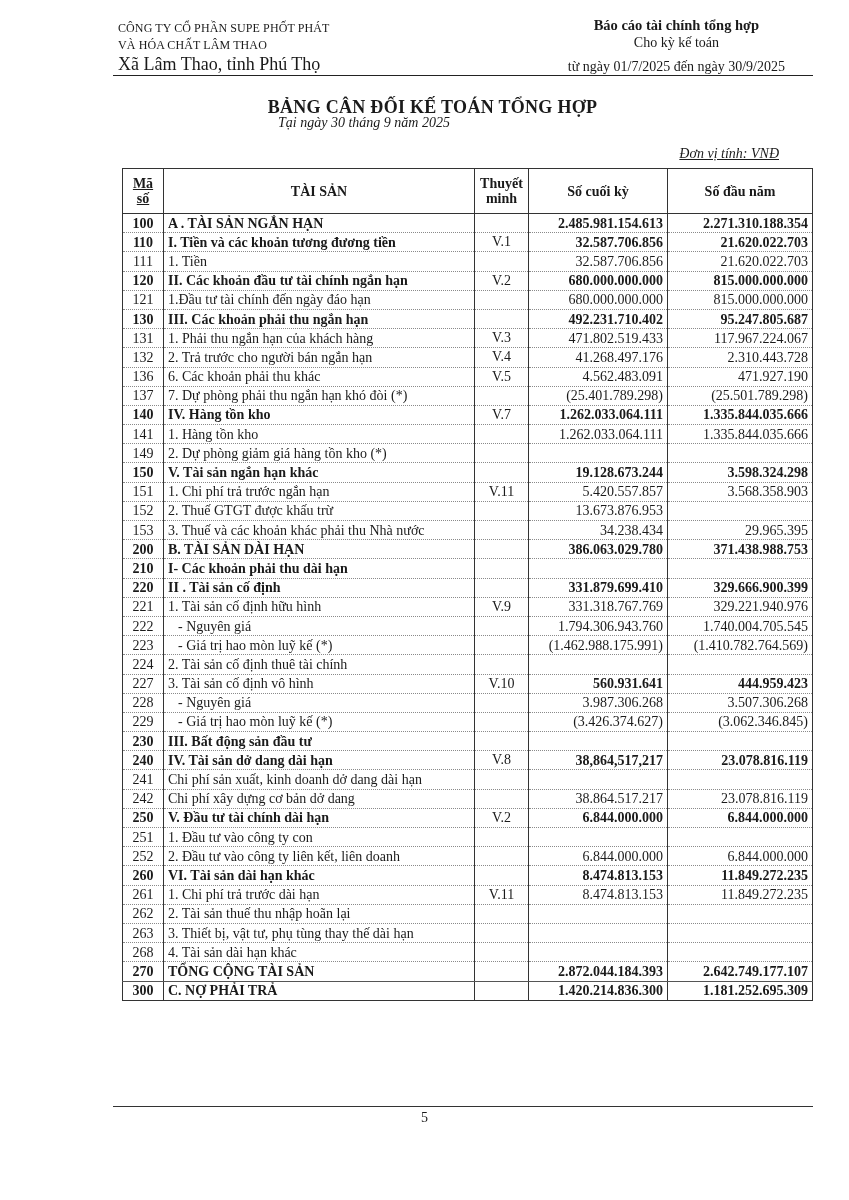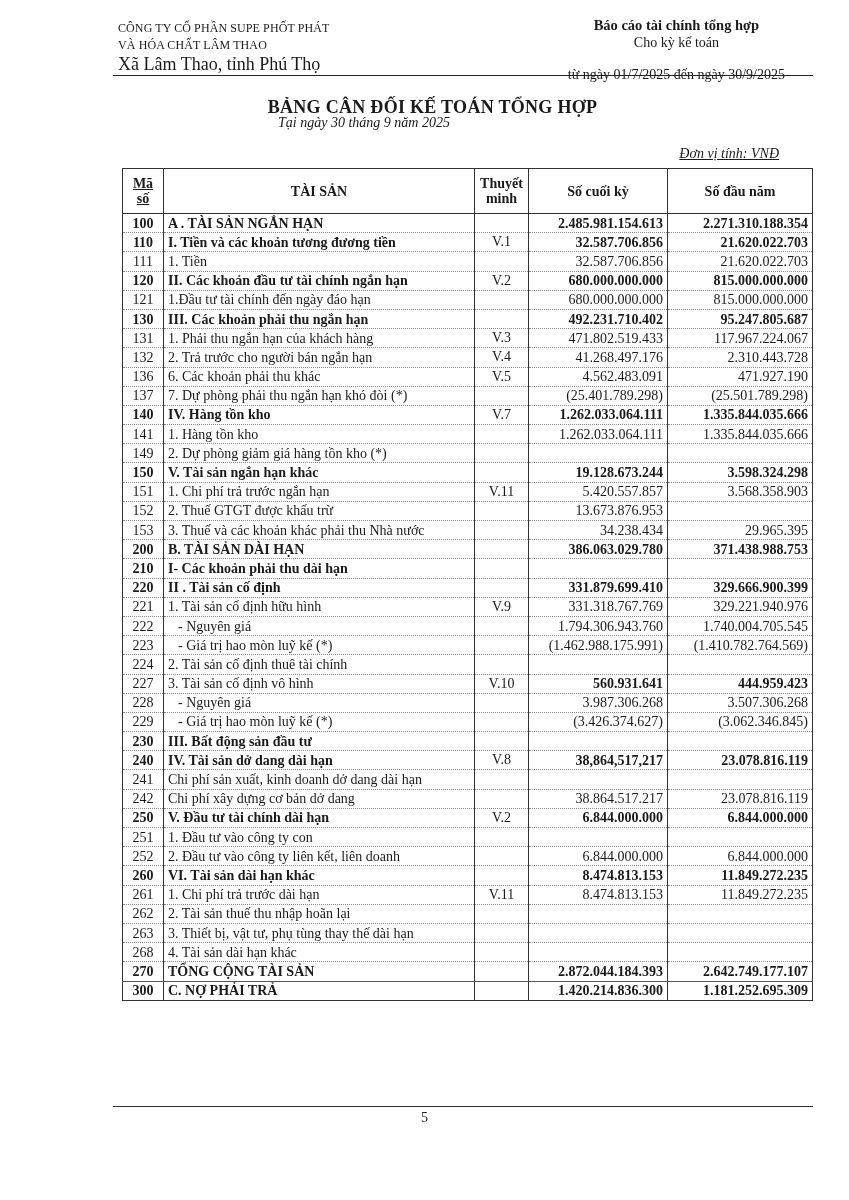--- a/index.html
+++ b/index.html
@@ -7,21 +7,21 @@
     width: 849px; height: 1200px; position: relative; overflow: hidden;
     font-family: "Liberation Serif", "DejaVu Serif", serif;
     color: #1a1a1a;
   }
   .hdr-left { position: absolute; left: 118px; top: 20px; }
   .hdr-left .co { font-weight: normal; font-size: 12px; line-height: 17px; letter-spacing: 0.1px; }
   .hdr-left .addr { font-size: 18px; line-height: 18px; margin-top: 1px; }
   .hdr-right { position: absolute; right: 64px; top: 17px; text-align: center; }
   .hdr-right .rt { font-weight: bold; font-size: 14.5px; line-height: 17px; }
   .hdr-right .rl { font-size: 14px; line-height: 17px; }
-  .hdr-right .rp { font-size: 14px; line-height: 17px; margin-top: 15px; }
+  .hdr-right .rp { font-size: 14px; line-height: 17px; margin-top: 7px; }
   .hdr-rule { position: absolute; left: 113px; top: 75px; width: 700px; height: 0; border-top: 1.5px solid #222; }
   .title { position: absolute; left: 0; width: 849px; top: 97px; text-align: center; font-weight: bold; font-size: 18px; letter-spacing: 0.3px; padding-left: 8px; }
   .subtitle { position: absolute; left: 0; width: 728px; top: 115px; text-align: center; font-style: italic; font-size: 14px; }
   .unit { position: absolute; right: 70px; top: 146px; font-style: italic; font-size: 14px; text-decoration: underline; }
 
   table.bs {
     position: absolute; left: 122px; top: 168px;
     border-collapse: collapse; table-layout: fixed;
     width: 690px; font-size: 14px;
   }

